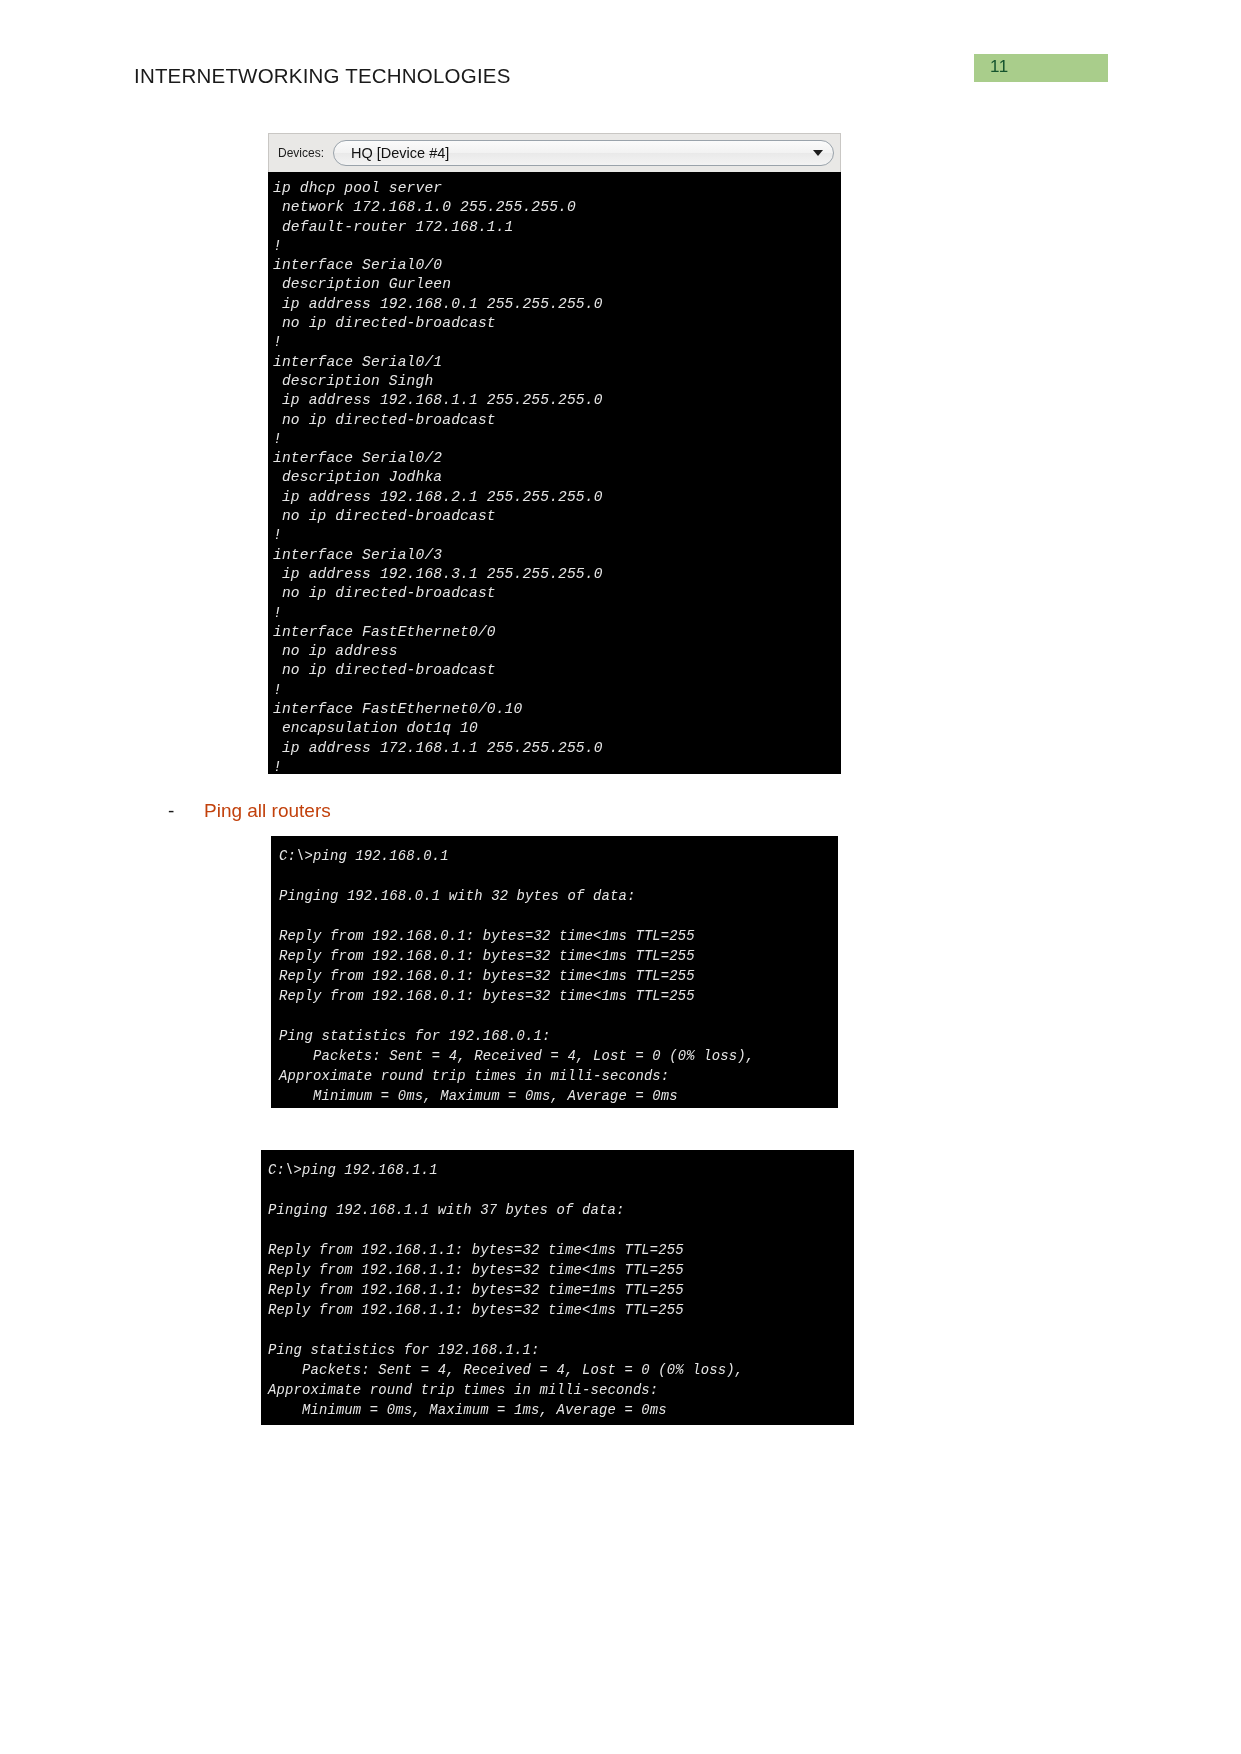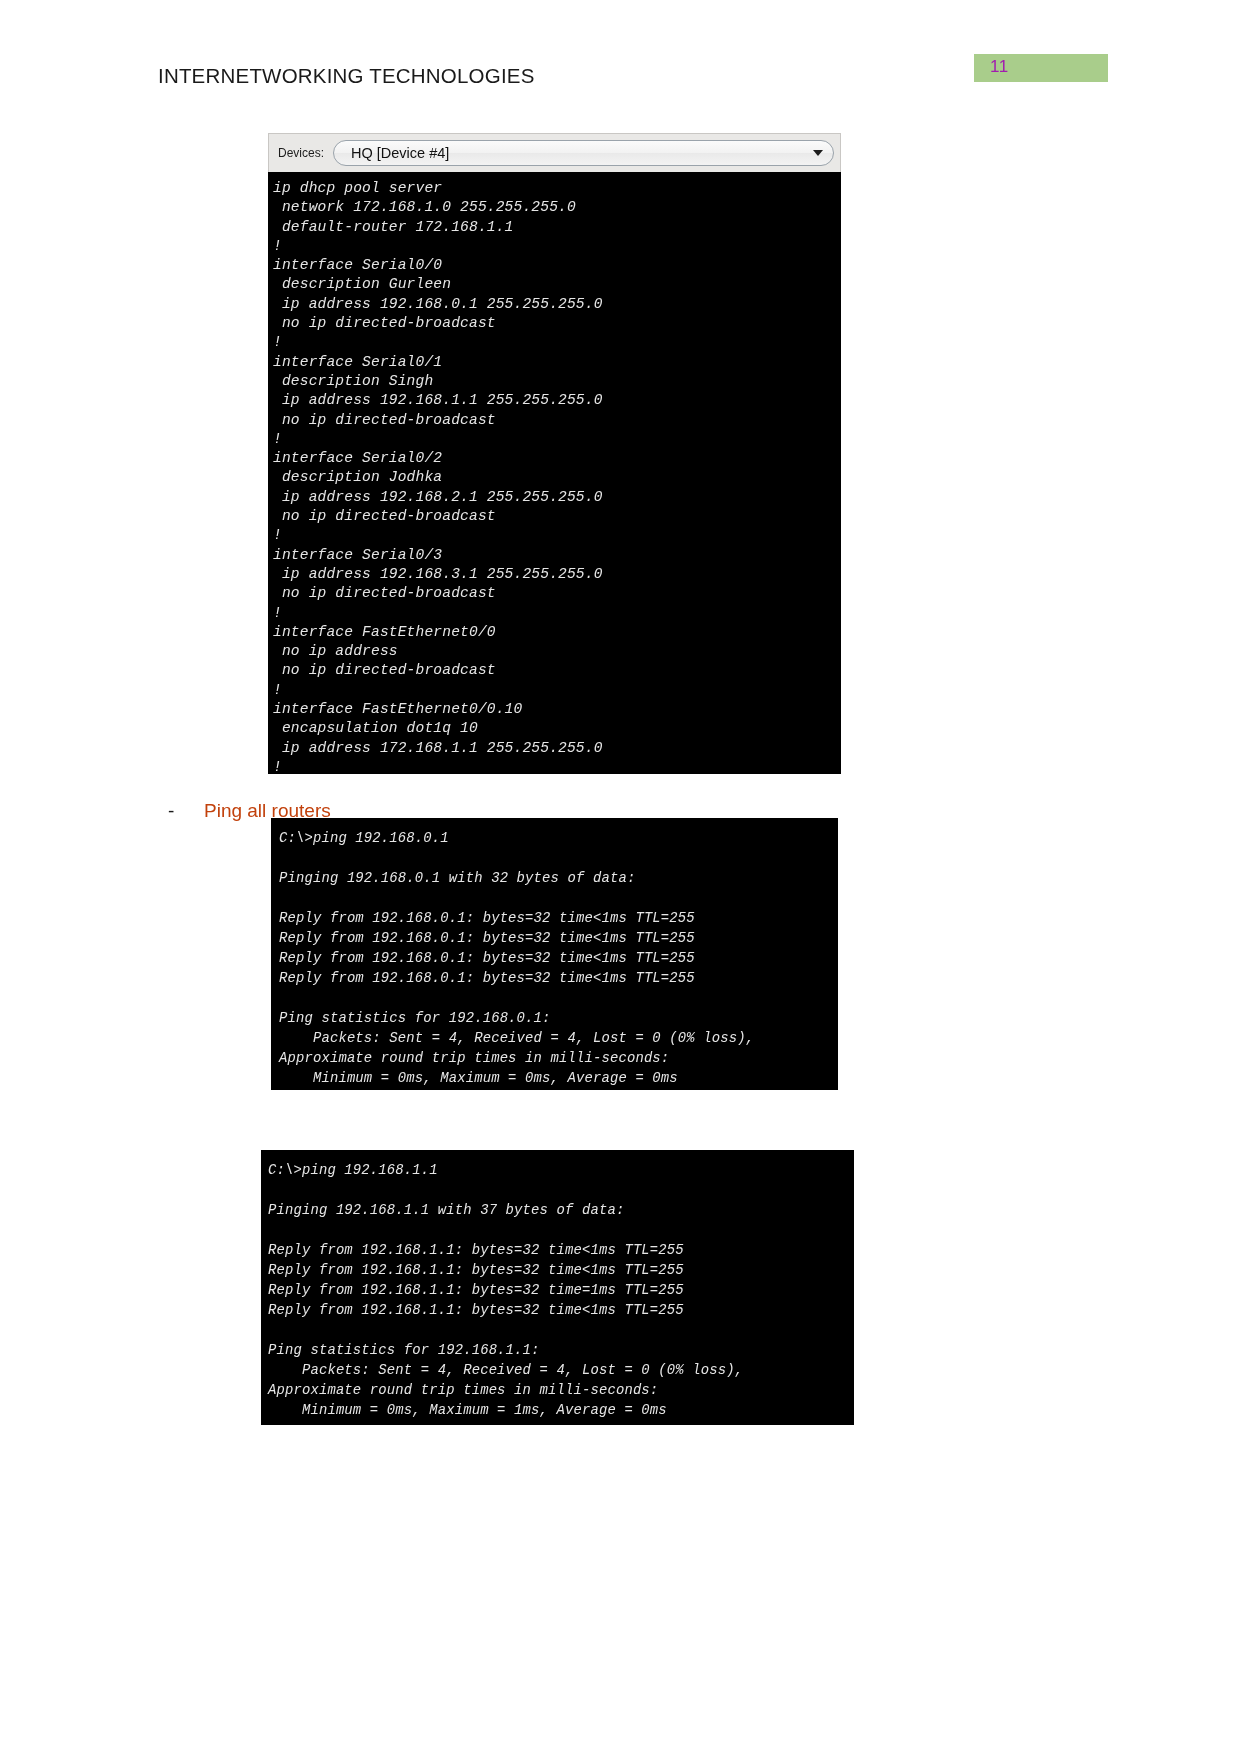--- a/index.html
+++ b/index.html
@@ -24,36 +24,35 @@
     height: 110px;
   }
   .doc-title {
     position: absolute;
     left: 134px;
     top: 64px;
     font-size: 20.5px;
     color: #1a1a1a;
     letter-spacing: 0.2px;
     white-space: nowrap;
-    margin-left: 24px;
   }
   .page-badge {
     position: absolute;
     left: 974px;
     top: 54px;
     width: 134px;
     height: 28px;
     background: #a9cd8b;
   }
   .page-badge-num {
     position: absolute;
     left: 16px;
     top: 3px;
     font-size: 17px;
-    color: #a21caf;
+    color: #14532d;
     letter-spacing: 0.5px;
   }
 
   
   .shot {
     position: absolute;
   }
   .devices-bar {
     background: #e9e8e6;
     border: 1px solid #c9c7c4;
@@ -121,21 +120,21 @@
 
   
   #config-shot { left: 268px; top: 133px; width: 573px; }
   #config-term {
     width: 573px;
     height: 602px;
     padding: 7px 0 0 5px;
   }
 
   
-  #ping1-shot { left: 271px; top: 818px; width: 516px; }
+  #ping1-shot { left: 271px; top: 836px; width: 516px; }
   #ping1-term {
     width: 567px;
     height: 272px;
     padding: 10px 0 0 8px;
   }
   #ping1-term .term-line { font-size: 13.9px; line-height: 20px; }
 
   #ping2-shot { left: 261px; top: 1150px; width: 593px; border-radius: 13px; }
   #ping2-term {
     width: 593px;

